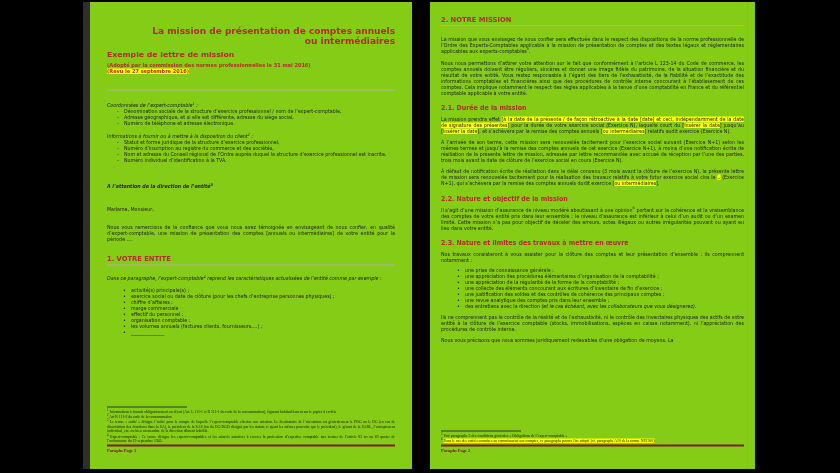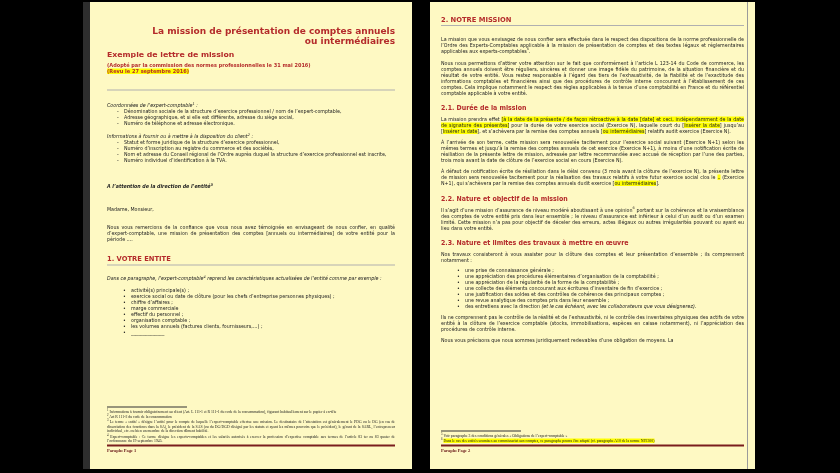--- a/index.html
+++ b/index.html
@@ -4,21 +4,21 @@
 <style>
   html,body { margin:0; padding:0; background:#000; }
   .stage {
     position:relative; width:840px; height:473px; background:#000000;
     overflow:hidden; font-family:"DejaVu Sans", sans-serif;
   }
   .page-shadow {
     position:absolute; left:83px; top:2px; width:7px; height:467px; background:#2e2e2e;
   }
   .page {
-    position:absolute; top:2px; height:467px; background:#fef9c3; overflow:hidden;
+    position:absolute; top:2px; height:467px; background:#84cc16; overflow:hidden;
   }
   .page1 { left:90px;  width:322px; }
   .page2 { left:430px; width:325px; }
   .edge-line {
     position:absolute; top:0; bottom:0; right:7px; width:1px; background:#9b9b9b;
   }
   .inner {
     position:absolute; top:0; left:0; height:934px;
     transform:scale(.5); transform-origin:0 0;
     color:#222222; font-size:9.5px; line-height:12px; box-sizing:border-box;

